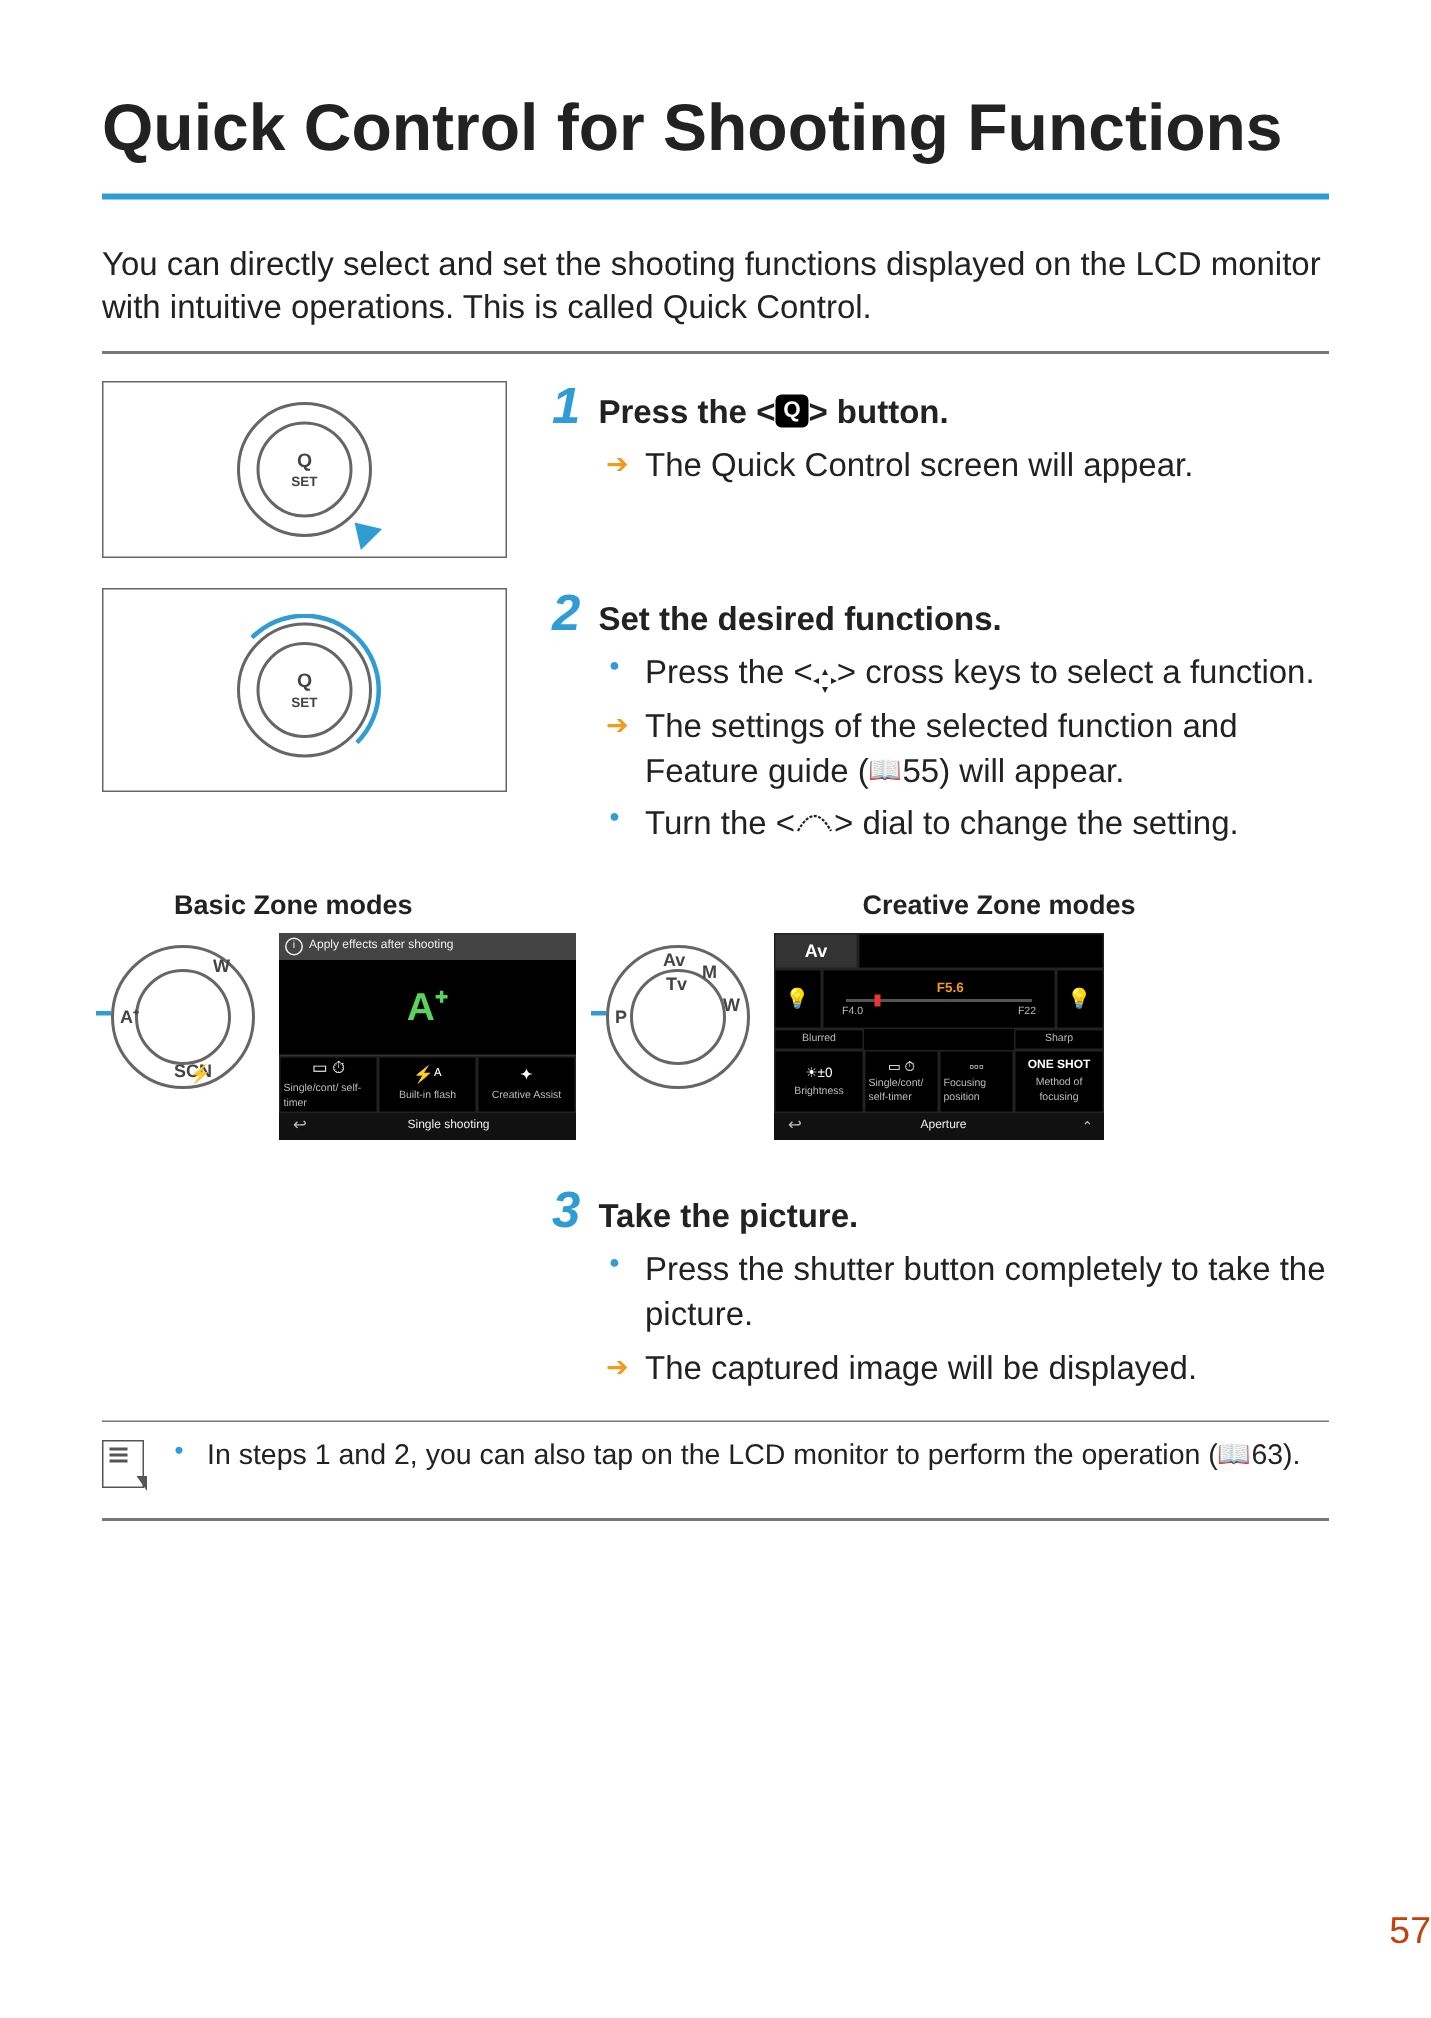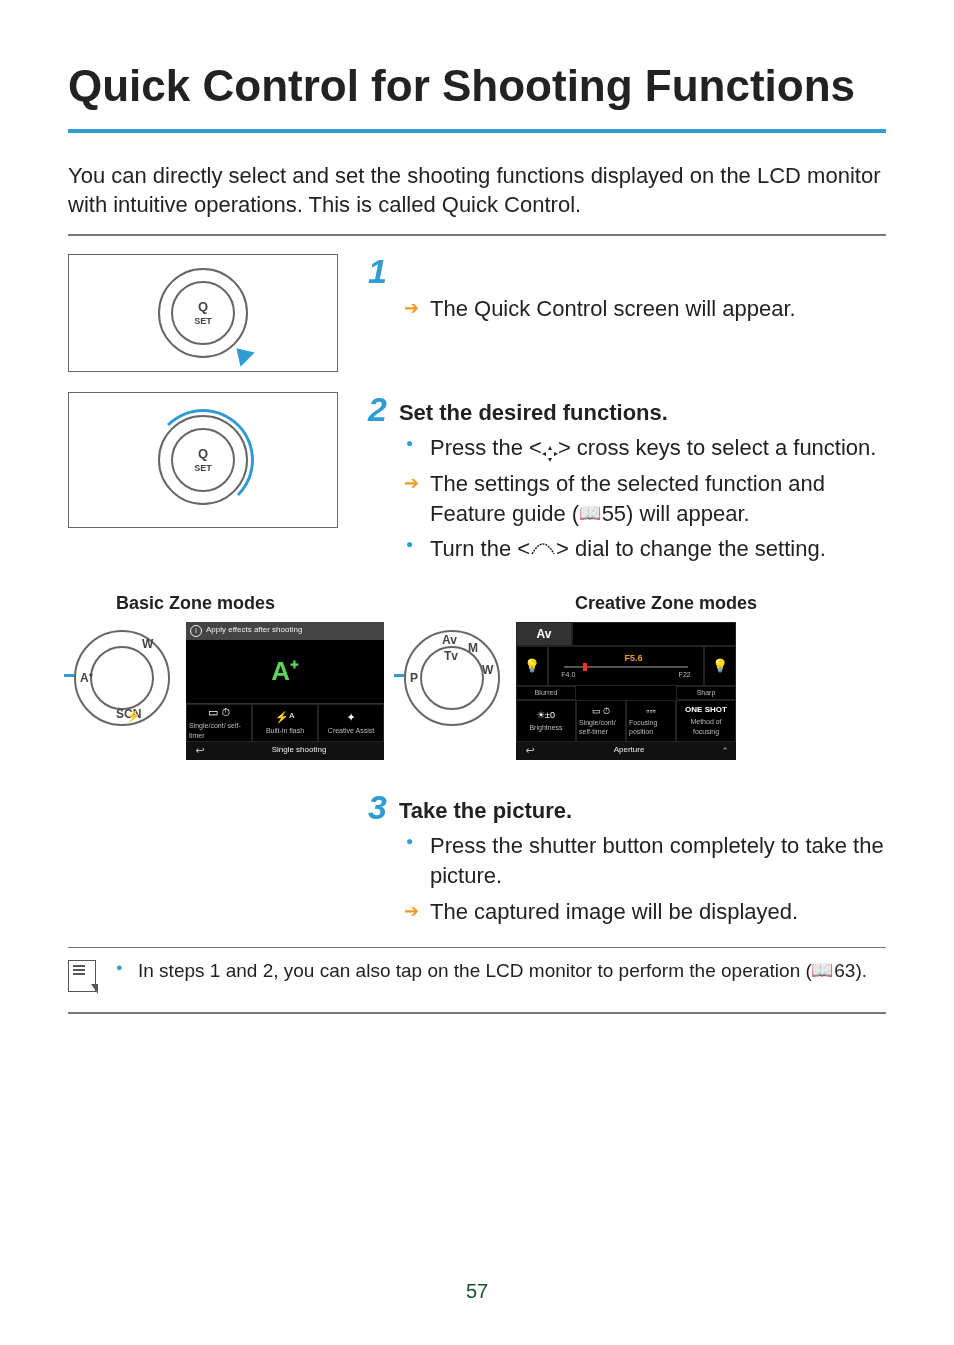--- a/index.html
+++ b/index.html
@@ -204,21 +204,21 @@
   .note-row .note-icon::after{
     content:"";position:absolute;right:-3px;bottom:-3px;width:0;height:0;
     border-left:7px solid transparent;border-top:10px solid #555;
   }
   .note-row ul{list-style:none;padding:0;margin:0;}
   .note-row ul li{position:relative;padding-left:22px;text-align:center;}
   .note-row ul li::before{
     content:"●";position:absolute;left:0;top:2px;color:var(--blue);font-size:11px;
   }
   .pagenum{
-    position:absolute;bottom:40px;left:0;right:0;text-align:center;font-size:20px;color:#14532d;
+    position:absolute;bottom:40px;left:0;right:0;text-align:right;font-size:25px;color:#c2410c;
   }
 </style>
 </head>
 <body>
 
 <h1 class="title">Quick Control for Shooting Functions</h1>
 <div class="rule"></div>
 
 <p class="intro">You can directly select and set the shooting functions displayed on the LCD monitor with intuitive operations. This is called Quick Control.</p>
 <div class="thin-rule"></div>
@@ -231,20 +231,23 @@
           <span class="q">Q</span>
           <span>SET</span>
         </div>
         <div class="arrow-bl"></div>
       </div>
     </div>
   </div>
   <div class="step-body">
     <div class="step-head">
       <div class="step-num">1</div>
+      <div class="step-title">
+        <span>Press the &lt;</span><span class="q-chip">Q</span><span>&gt; button.</span>
+      </div>
     </div>
     <ul class="bullets">
       <li class="arrow">The Quick Control screen will appear.</li>
     </ul>
   </div>
 </div>
 
 <div class="step-row">
   <div class="thumb">
     <div class="thumb-box tall">

